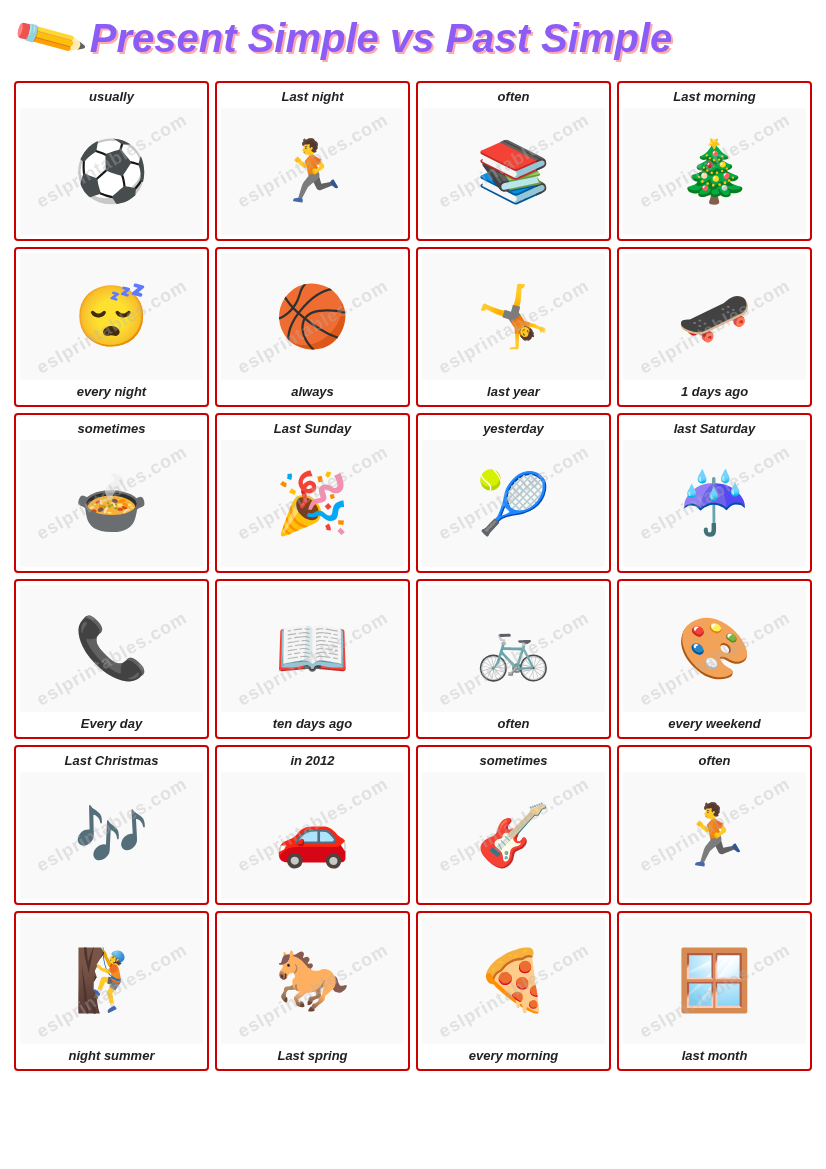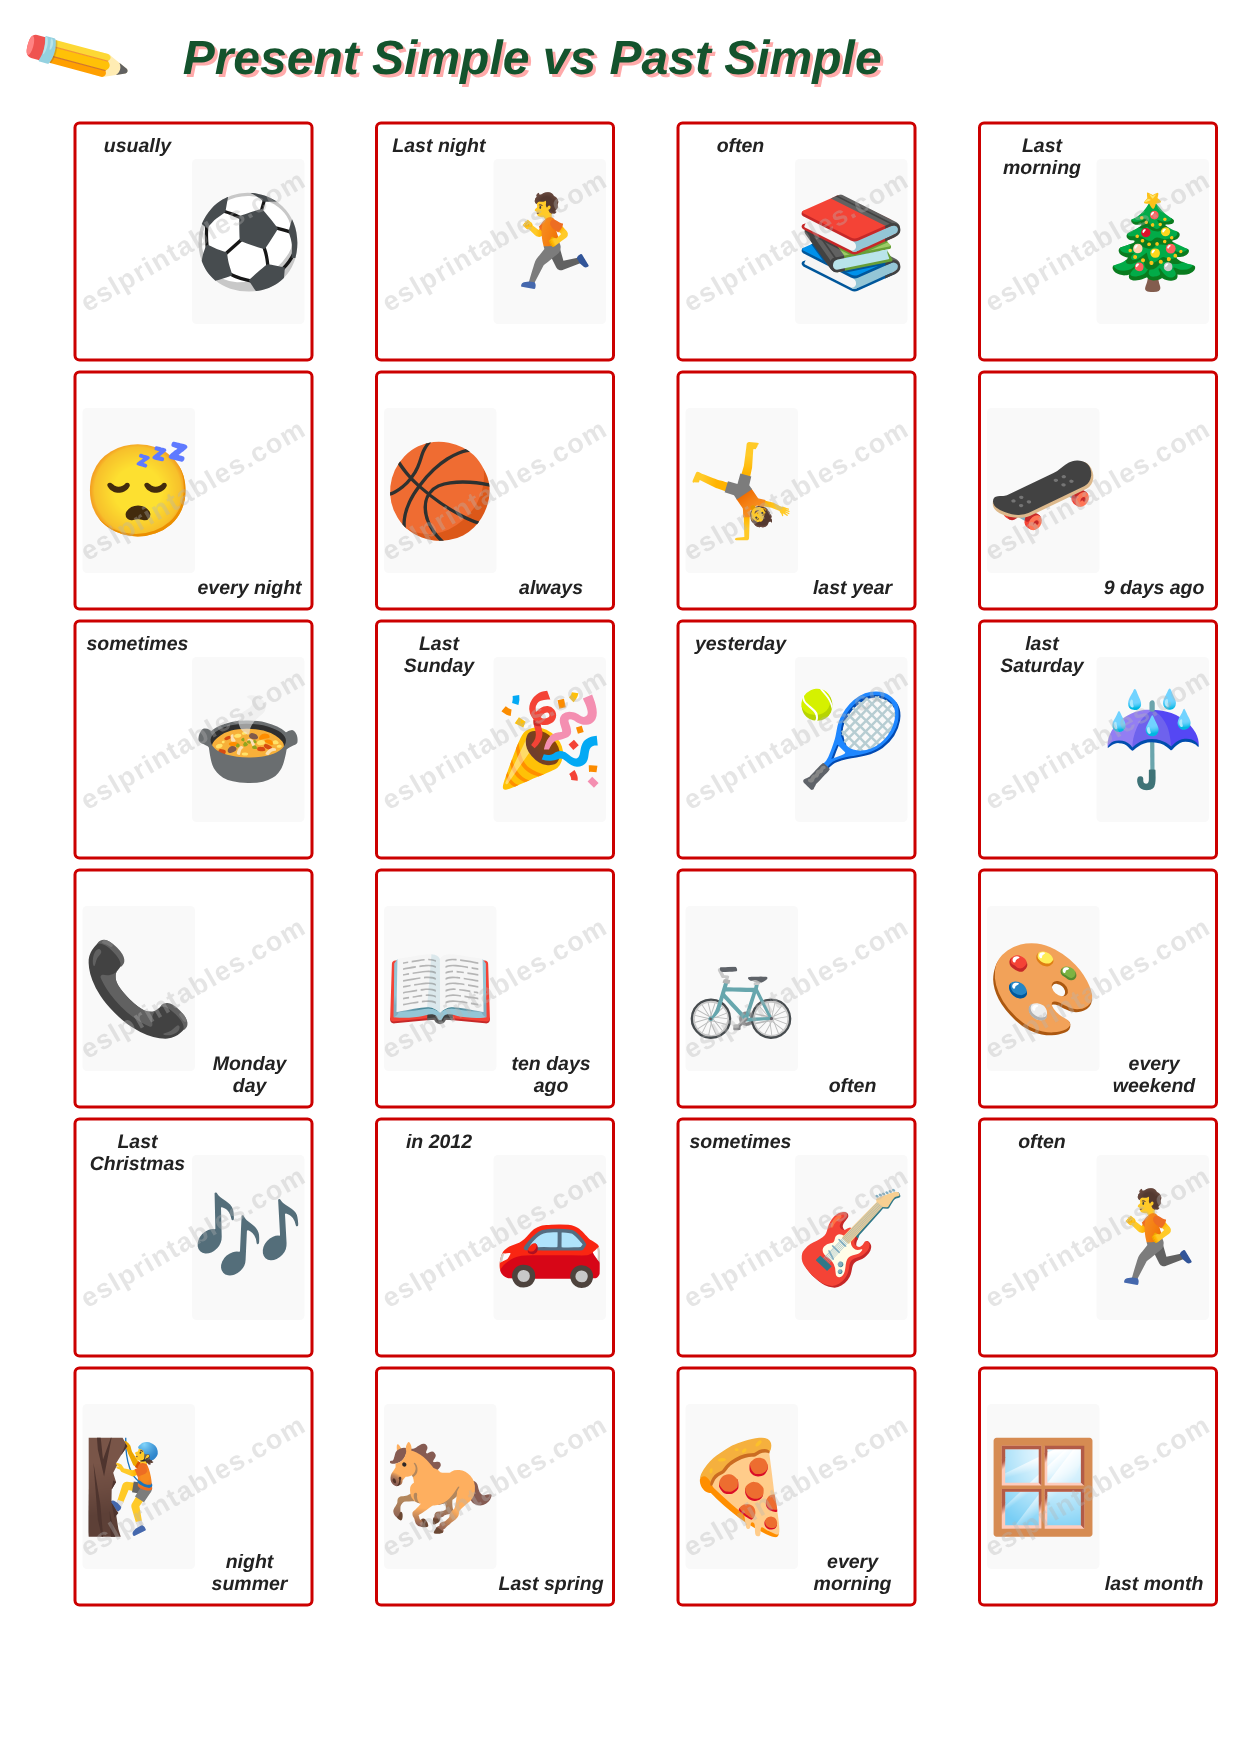--- a/index.html
+++ b/index.html
@@ -17,47 +17,45 @@
       padding-left: 10px;
     }
     .pencil-icon {
       font-size: 48px;
       margin-right: 10px;
       transform: rotate(-30deg);
       display: inline-block;
       color: #cc0000;
     }
     .main-title {
-      font-size: 32px;
+      font-size: 40px;
       font-weight: 900;
-      color: #14532d;
+      color: #8b5cf6;
       font-style: italic;
       font-family: 'Comic Sans MS', 'Arial Rounded MT Bold', cursive, sans-serif;
       text-shadow: 2px 2px 0 #ffaaaa;
-      margin-left: 32px;
     }
     .grid {
       display: grid;
       grid-template-columns: repeat(4, 1fr);
       gap: 6px;
       padding: 4px;
     }
     .card {
       border: 2px solid #cc0000;
       border-radius: 4px;
       background: #fff;
       display: flex;
-      flex-direction: row;
+      flex-direction: column;
       align-items: center;
       justify-content: space-between;
       padding: 4px;
       min-height: 160px;
       position: relative;
       overflow: hidden;
-      margin-left: 35px;
     }
     .card-label {
       font-size: 13px;
       font-weight: bold;
       color: #222;
       text-align: center;
       padding: 2px 0;
       font-style: italic;
       width: 100%;
     }
@@ -135,21 +133,21 @@
       <div class="card-label card-label-bottom">always</div>
       <div class="watermark">eslprintables.com</div>
     </div>
     <div class="card">
       <div class="card-image" title="kids doing gymnastics">🤸</div>
       <div class="card-label card-label-bottom">last year</div>
       <div class="watermark">eslprintables.com</div>
     </div>
     <div class="card">
       <div class="card-image" title="kid on skateboard">🛹</div>
-      <div class="card-label card-label-bottom">9 days ago</div>
+      <div class="card-label card-label-bottom">1 days ago</div>
       <div class="watermark">eslprintables.com</div>
     </div>
     <div class="card">
       <div class="card-label card-label-top">sometimes</div>
       <div class="card-image" title="child eating">🍲</div>
       <div class="watermark">eslprintables.com</div>
     </div>
     <div class="card">
       <div class="card-label card-label-top">Last Sunday</div>
       <div class="card-image" title="family gathering">🎉</div>
@@ -160,21 +158,21 @@
       <div class="card-image" title="person playing tennis">🎾</div>
       <div class="watermark">eslprintables.com</div>
     </div>
     <div class="card">
       <div class="card-label card-label-top">last Saturday</div>
       <div class="card-image" title="child in rain">☔</div>
       <div class="watermark">eslprintables.com</div>
     </div>
     <div class="card">
       <div class="card-image" title="person on phone">📞</div>
-      <div class="card-label card-label-bottom">Monday day</div>
+      <div class="card-label card-label-bottom">Every day</div>
       <div class="watermark">eslprintables.com</div>
     </div>
     <div class="card">
       <div class="card-image" title="kids at library">📖</div>
       <div class="card-label card-label-bottom">ten days ago</div>
       <div class="watermark">eslprintables.com</div>
     </div>
     <div class="card">
       <div class="card-image" title="kid on bike">🚲</div>
       <div class="card-label card-label-bottom">often</div>

